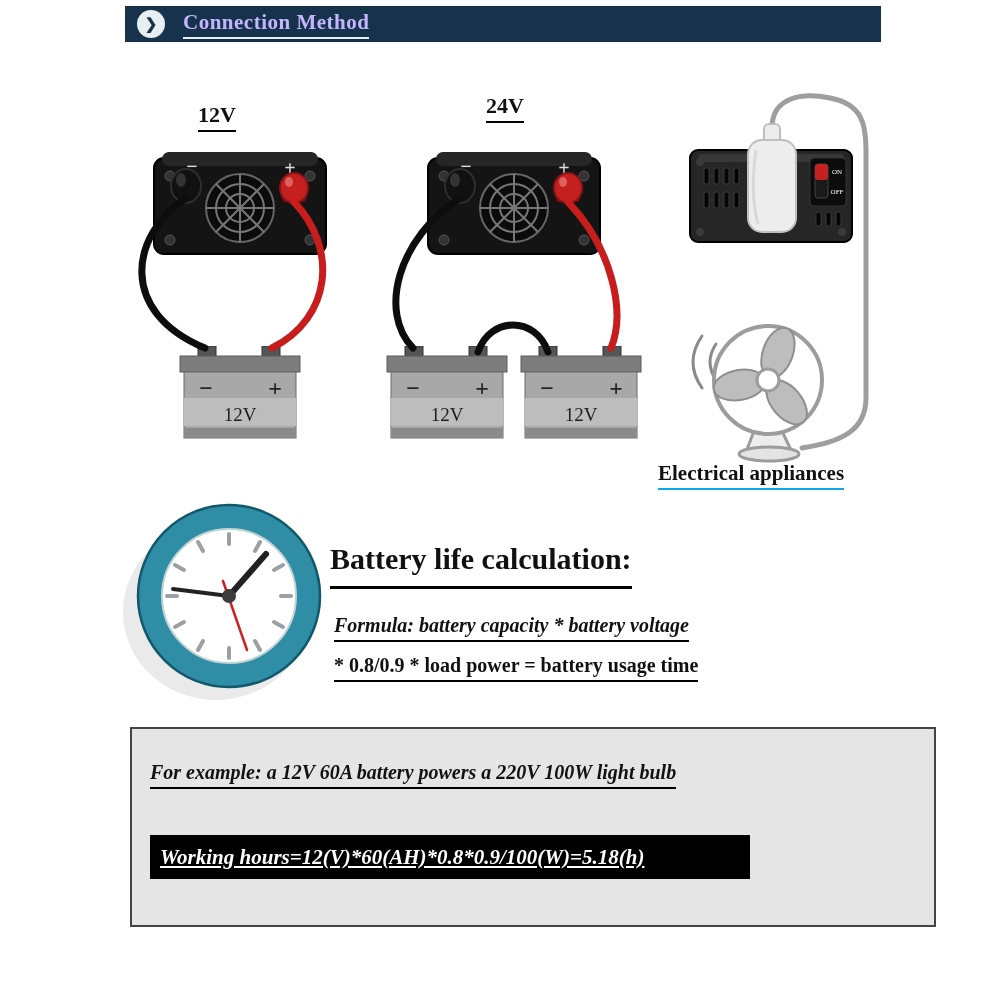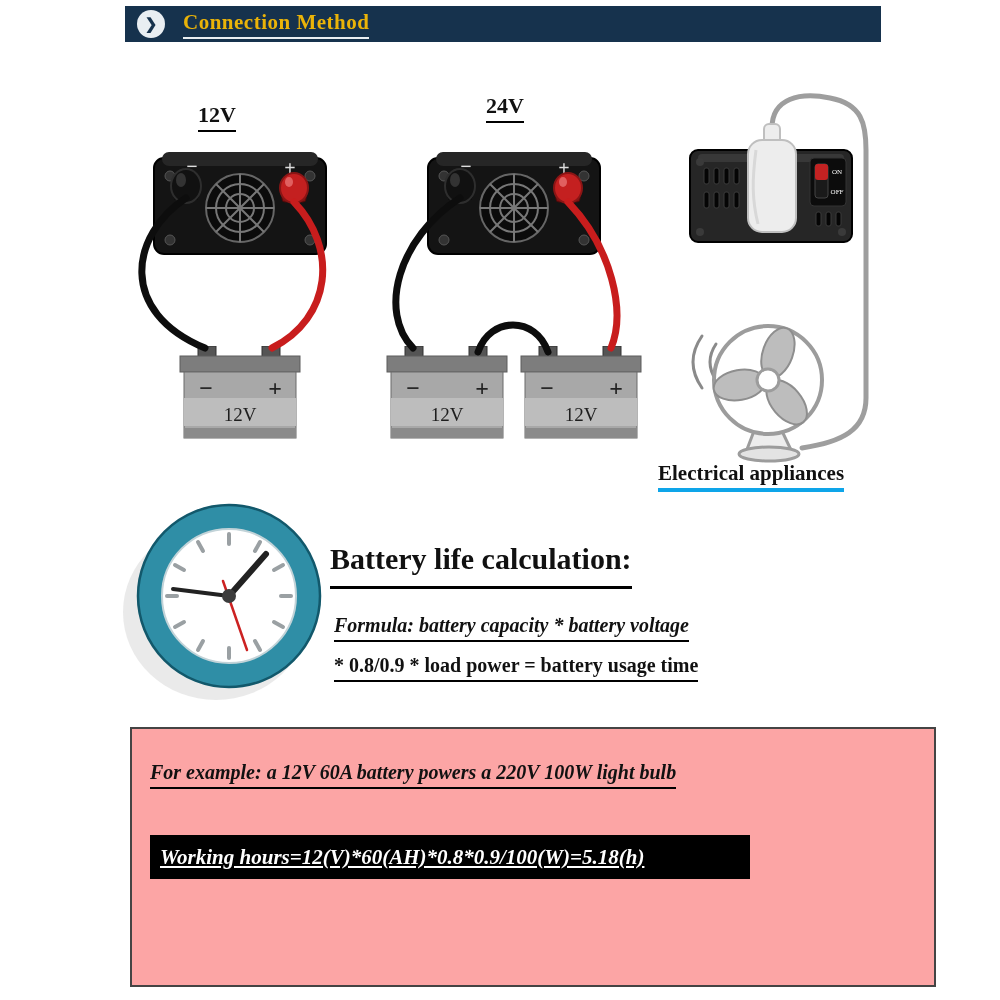--- a/index.html
+++ b/index.html
@@ -4,51 +4,51 @@
 <style>
   html,body{margin:0;padding:0;background:#fff;}
   .page{position:relative;width:1000px;height:1000px;background:#fff;overflow:hidden;
         font-family:"Liberation Serif","DejaVu Serif",serif;color:#111;}
 
   
   .topbar{position:absolute;left:125px;top:6px;width:756px;height:36px;background:#16324d;
           display:flex;align-items:center;padding-left:12px;box-sizing:border-box;}
   .chev-circle{width:28px;height:28px;border-radius:50%;background:#e9eef2;color:#16324d;
                display:flex;align-items:center;justify-content:center;font-size:15px;font-weight:bold;}
-  .topbar-title{margin-left:18px;color:#eab308;font-size:21px;font-weight:bold;
+  .topbar-title{margin-left:18px;color:#c4b5fd;font-size:21px;font-weight:bold;
                 border-bottom:2px solid #e9eef2;padding-bottom:2px;letter-spacing:.5px;}
 
   
   .diagram{position:absolute;left:0;top:0;width:1000px;height:500px;}
   .cable{fill:none;stroke-linecap:round;stroke-width:7px;}
   .cable.black{stroke:#0d0d0d;}
   .cable.red{stroke:#c81d1d;}
   .wave{fill:none;stroke:#8a8a8a;stroke-width:3px;stroke-linecap:round;}
   svg text{font-family:"Liberation Serif","DejaVu Serif",serif;}
 
   
   .volt-label{position:absolute;font-size:22px;font-weight:bold;border-bottom:2px solid #000;
               padding-bottom:2px;}
   .appliances-label{position:absolute;left:658px;top:461px;font-size:21px;font-weight:bold;
-                    border-bottom:4px solid #0ea5e9;padding-bottom:2px;}
+                    border-bottom:2px solid #0ea5e9;padding-bottom:2px;}
 
   
   .clock{position:absolute;left:116px;top:490px;}
 
   
   .calc-title{position:absolute;left:330px;top:542px;font-size:30px;font-weight:bold;
               border-bottom:3px solid #000;padding-bottom:10px;}
   .calc-line1{position:absolute;left:334px;top:614px;font-size:20px;font-weight:bold;font-style:italic;
               border-bottom:2px solid #000;padding-bottom:3px;}
   .calc-line2{position:absolute;left:334px;top:654px;font-size:20px;font-weight:bold;
               border-bottom:2px solid #000;padding-bottom:3px;}
 
   
-  .example-box{position:absolute;left:130px;top:727px;width:806px;height:260px;
-               border:2px solid #444;background:#fca5a5;box-sizing:border-box;}
+  .example-box{position:absolute;left:130px;top:727px;width:806px;height:200px;
+               border:2px solid #444;background:#e5e5e5;box-sizing:border-box;}
   .example-intro{position:absolute;left:18px;top:32px;font-size:20px;font-weight:bold;font-style:italic;
                  border-bottom:2px solid #000;padding-bottom:3px;}
   .formula-bar{position:absolute;left:18px;top:106px;width:600px;height:44px;background:#000;
                color:#fff;display:flex;align-items:center;padding:3px 10px;box-sizing:border-box;
                font-size:21px;font-weight:bold;font-style:italic;text-decoration:underline;}
 </style>
 </head>
 <body>
 
 <div class="page">

